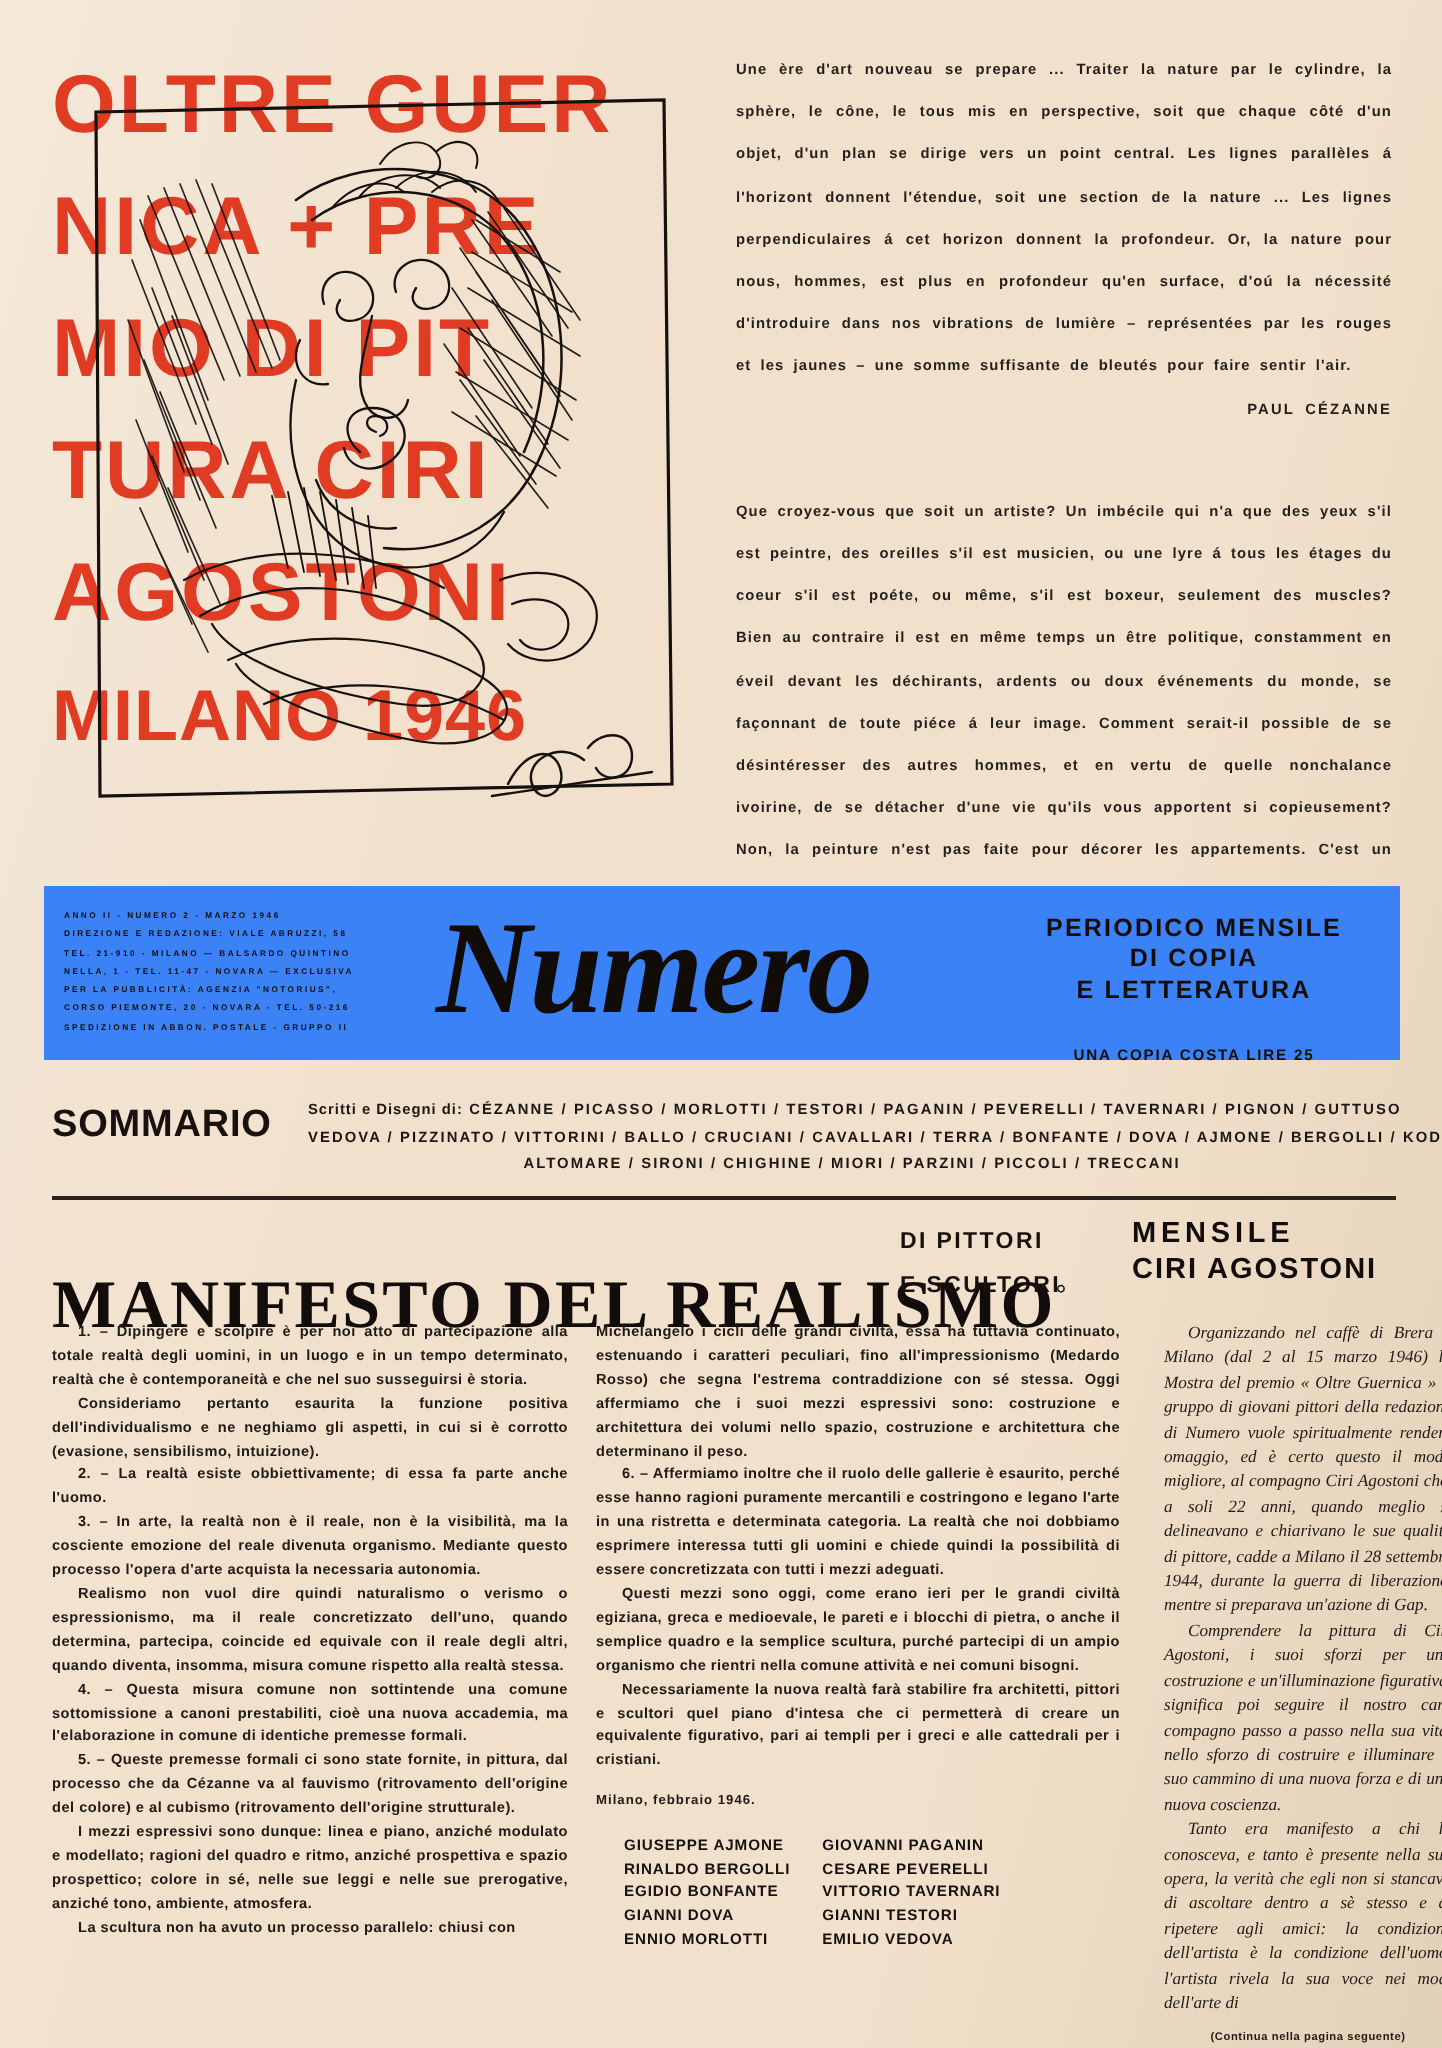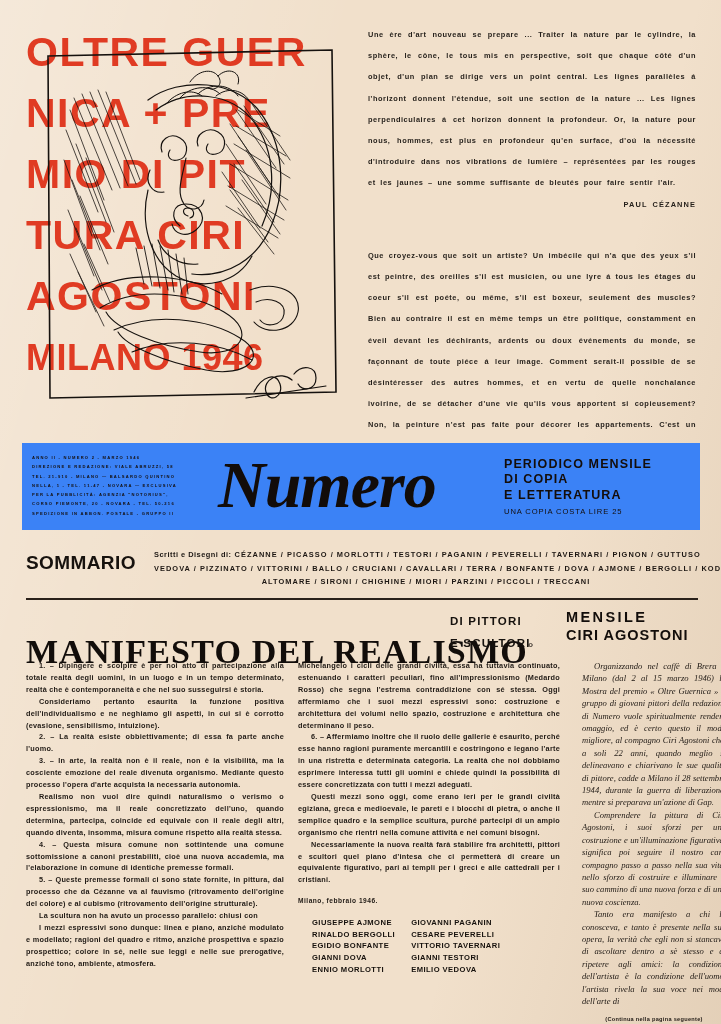--- a/index.html
+++ b/index.html
@@ -46,25 +46,25 @@
   
   .masthead{position:absolute;left:22px;top:443px;width:678px;height:87px;
     background:#3b82f6;}
   .colophon{position:absolute;left:10px;top:10px;width:180px;}
   .colophon div{font-size:4.1px;line-height:9.3px;font-weight:700;
     letter-spacing:1.25px;color:#140d0a;white-space:nowrap;}
   .numero{position:absolute;left:196px;top:6px;
     font-family:"Liberation Serif",serif;
     font-style:italic;font-weight:700;font-size:66px;line-height:72px;
     color:#120c09;letter-spacing:-1px;}
-  .mast-right{position:absolute;right:10px;top:14px;text-align:left;width:186px;}
+  .mast-right{position:absolute;right:10px;top:14px;text-align:center;width:186px;}
   .mast-right .ml{font-size:12.5px;font-weight:700;line-height:15.4px;
     letter-spacing:1.1px;color:#140d0a;}
-  .mast-right .price{font-size:7.6px;font-weight:400;letter-spacing:.9px;
-    margin-top:4px;color:#140d0a;}
+  .mast-right .price{font-size:7.6px;font-weight:700;letter-spacing:.9px;
+    margin-top:20px;color:#140d0a;}
 
   
   .sommario{position:absolute;left:26px;top:548px;width:672px;height:46px;}
   .somm-title{position:absolute;left:0;top:4px;font-size:19px;font-weight:700;
     letter-spacing:.4px;color:#17120e;}
   .somm-body{position:absolute;left:128px;top:0px;width:544px;}
   .somm-l{font-size:7.4px;font-weight:700;letter-spacing:1.05px;
     line-height:13.6px;color:#1d1713;white-space:nowrap;}
   .somm-l.c{text-align:center;}
   .somm-l .lead{font-weight:700;letter-spacing:.5px;}
@@ -294,22 +294,22 @@
     <div class="cols">
 
       <div class="col col1">
         <p class="bp ind">1. – Dipingere e scolpire è per noi atto di partecipazione alla totale realtà degli uomini, in un luogo e in un tempo determinato, realtà che è contemporaneità e che nel suo susseguirsi è storia.</p>
         <p class="bp ind">Consideriamo pertanto esaurita la funzione positiva dell'individualismo e ne neghiamo gli aspetti, in cui si è corrotto (evasione, sensibilismo, intuizione).</p>
         <p class="bp ind">2. – La realtà esiste obbiettivamente; di essa fa parte anche l'uomo.</p>
         <p class="bp ind">3. – In arte, la realtà non è il reale, non è la visibilità, ma la cosciente emozione del reale divenuta organismo. Mediante questo processo l'opera d'arte acquista la necessaria autonomia.</p>
         <p class="bp ind">Realismo non vuol dire quindi naturalismo o verismo o espressionismo, ma il reale concretizzato dell'uno, quando determina, partecipa, coincide ed equivale con il reale degli altri, quando diventa, insomma, misura comune rispetto alla realtà stessa.</p>
         <p class="bp ind">4. – Questa misura comune non sottintende una comune sottomissione a canoni prestabiliti, cioè una nuova accademia, ma l'elaborazione in comune di identiche premesse formali.</p>
         <p class="bp ind">5. – Queste premesse formali ci sono state fornite, in pittura, dal processo che da Cézanne va al fauvismo (ritrovamento dell'origine del colore) e al cubismo (ritrovamento dell'origine strutturale).</p>
+        <p class="bp ind">I mezzi espressivi sono dunque: linea e piano, anziché modulato e modellato; ragioni del quadro e ritmo, anziché prospettiva e spazio prospettico; colore in sé, nelle sue leggi e nelle sue prerogative, anziché tono, ambiente, atmosfera.</p>
         <p class="bp ind">La scultura non ha avuto un processo parallelo: chiusi con</p>
-        <p class="bp ind">I mezzi espressivi sono dunque: linea e piano, anziché modulato e modellato; ragioni del quadro e ritmo, anziché prospettiva e spazio prospettico; colore in sé, nelle sue leggi e nelle sue prerogative, anziché tono, ambiente, atmosfera.</p>
       </div>
 
       <div class="col col2">
         <p class="bp">Michelangelo i cicli delle grandi civiltà, essa ha tuttavia continuato, estenuando i caratteri peculiari, fino all'impressionismo (Medardo Rosso) che segna l'estrema contraddizione con sé stessa. Oggi affermiamo che i suoi mezzi espressivi sono: costruzione e architettura dei volumi nello spazio, costruzione e architettura che determinano il peso.</p>
         <p class="bp ind">6. – Affermiamo inoltre che il ruolo delle gallerie è esaurito, perché esse hanno ragioni puramente mercantili e costringono e legano l'arte in una ristretta e determinata categoria. La realtà che noi dobbiamo esprimere interessa tutti gli uomini e chiede quindi la possibilità di essere concretizzata con tutti i mezzi adeguati.</p>
         <p class="bp ind">Questi mezzi sono oggi, come erano ieri per le grandi civiltà egiziana, greca e medioevale, le pareti e i blocchi di pietra, o anche il semplice quadro e la semplice scultura, purché partecipi di un ampio organismo che rientri nella comune attività e nei comuni bisogni.</p>
         <p class="bp ind">Necessariamente la nuova realtà farà stabilire fra architetti, pittori e scultori quel piano d'intesa che ci permetterà di creare un equivalente figurativo, pari ai templi per i greci e alle cattedrali per i cristiani.</p>
         <div class="place">Milano, febbraio 1946.</div>
         <div class="signers">
           <div class="sc">

